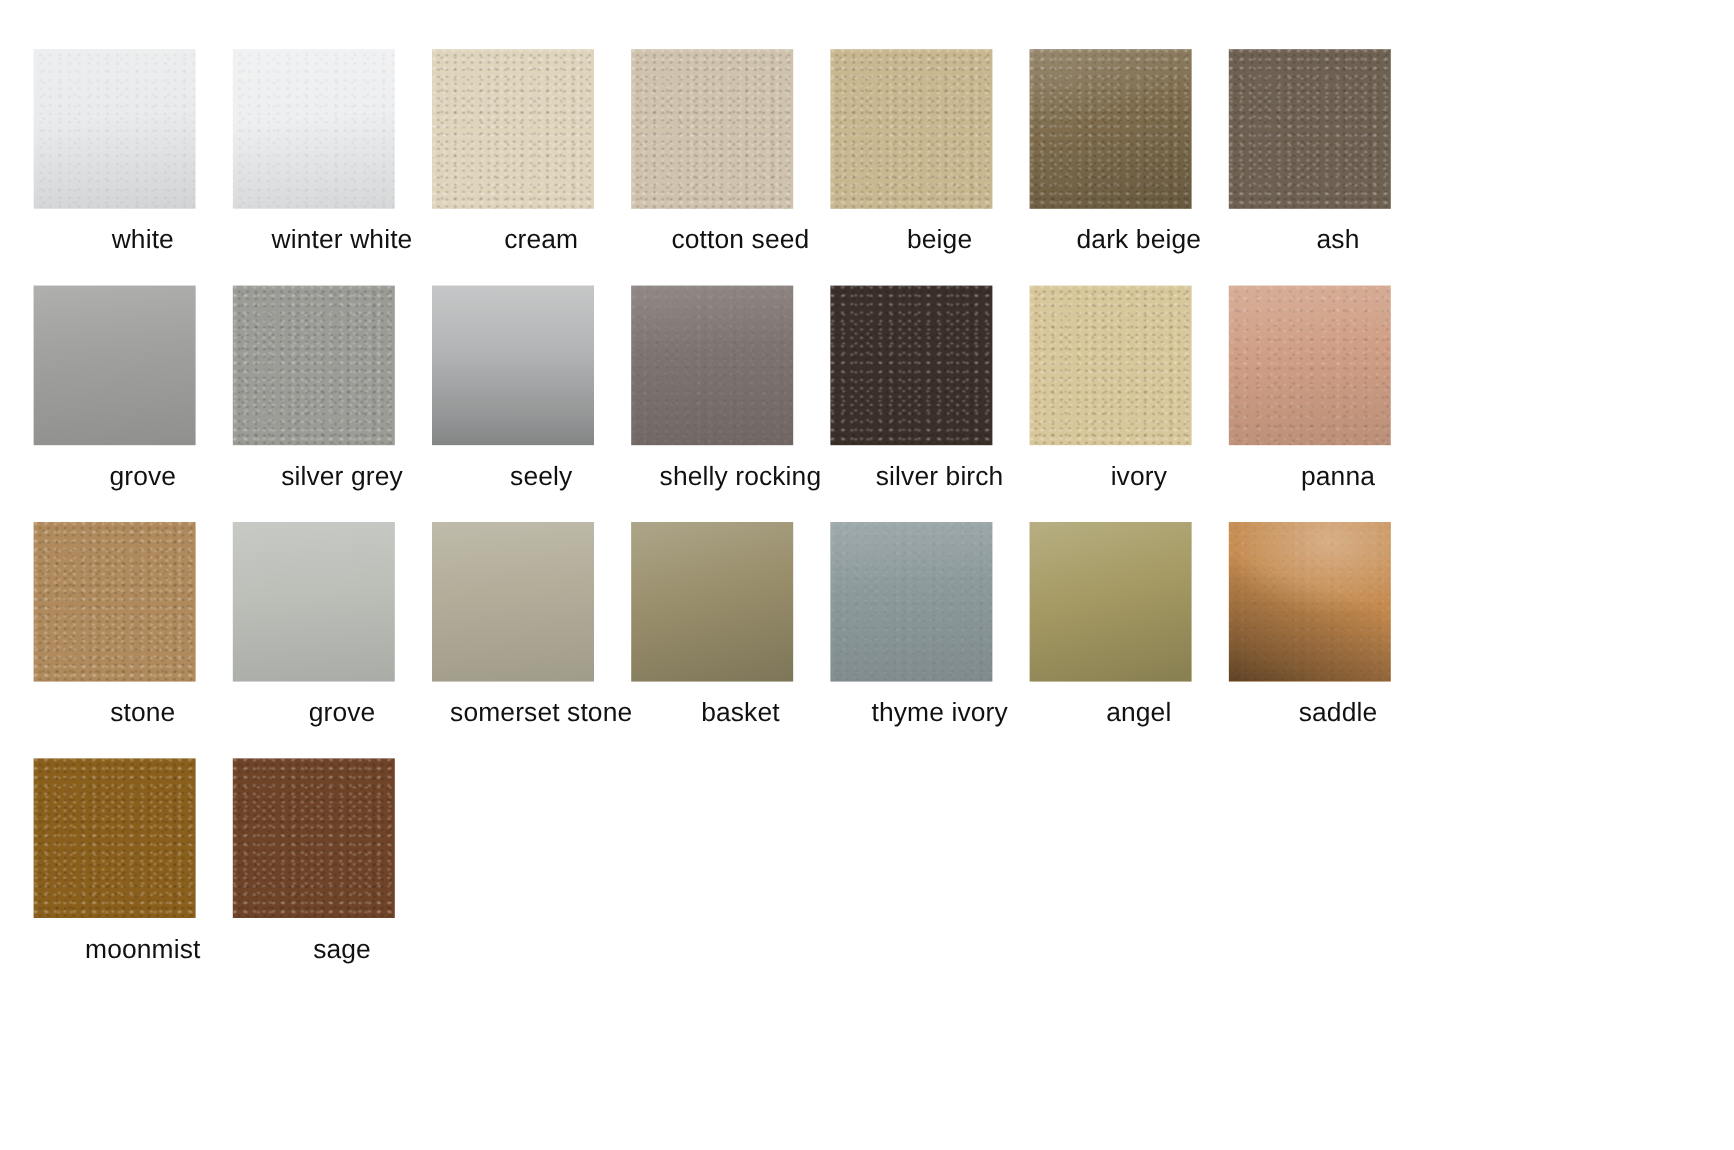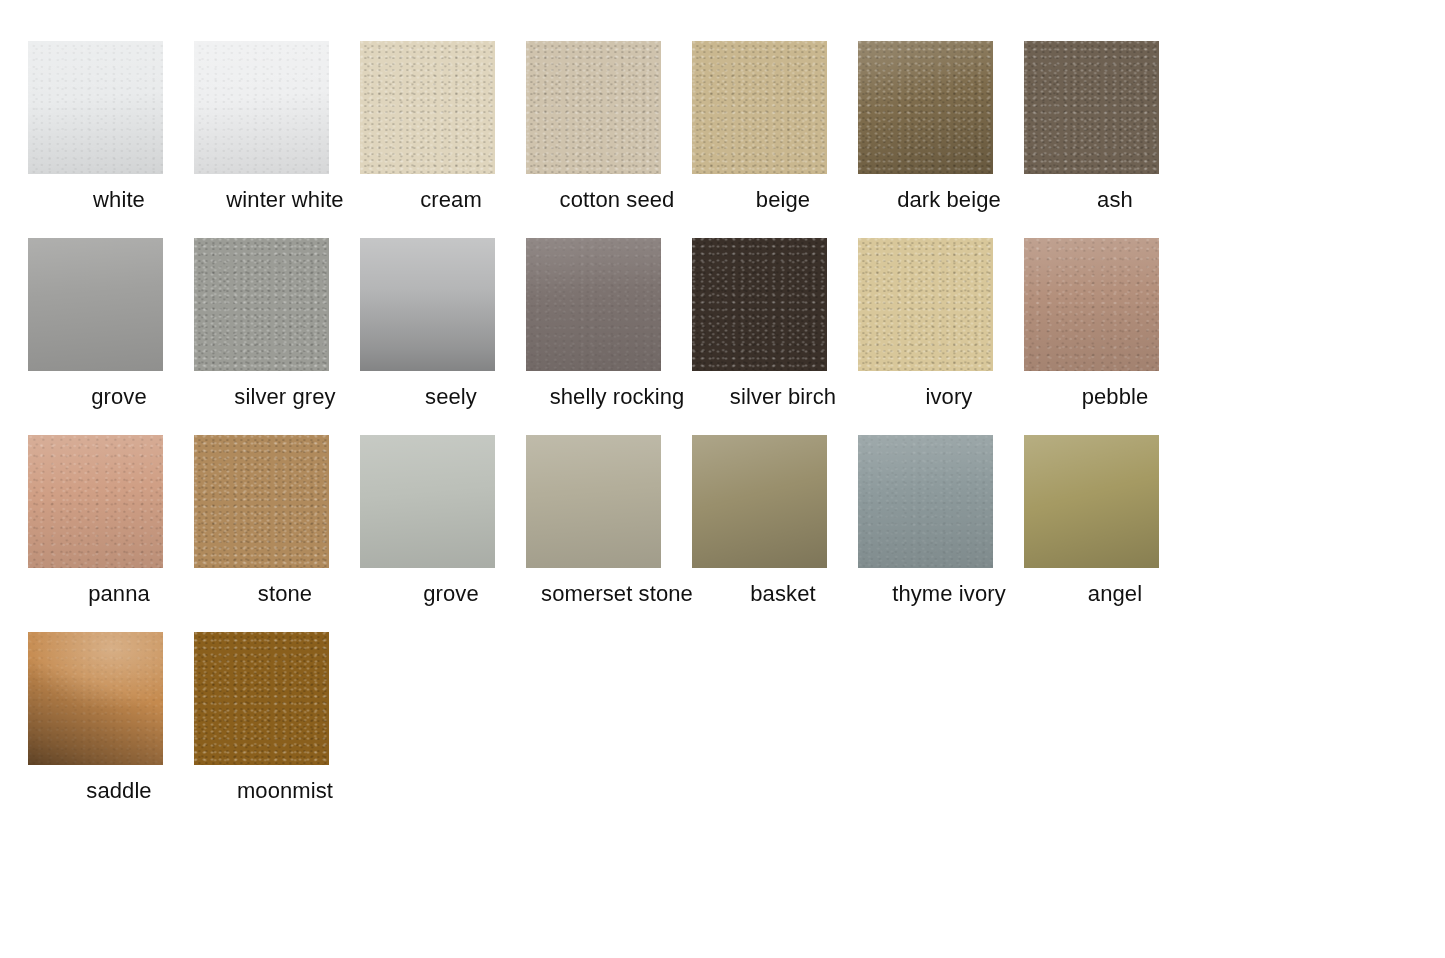--- a/index.html
+++ b/index.html
@@ -165,24 +165,20 @@
       </div>
       <div class="swatch-cell">
         <div class="swatch-chip tex-coarse sheen-none" style="background-color: rgb(58, 48, 41);"></div>
         <div class="swatch-label">silver birch</div>
       </div>
       <div class="swatch-cell">
         <div class="swatch-chip tex-coarse sheen-none" style="background-color: rgb(216, 199, 154);"></div>
         <div class="swatch-label">ivory</div>
       </div>
       <div class="swatch-cell">
-        <div class="swatch-chip tex-medium sheen-soft" style="background-color: rgb(180, 144, 124);"></div>
-        <div class="swatch-label">pebble</div>
-      </div>
-      <div class="swatch-cell">
         <div class="swatch-chip tex-medium sheen-soft" style="background-color: rgb(208, 159, 133);"></div>
         <div class="swatch-label">panna</div>
       </div>
       <div class="swatch-cell">
         <div class="swatch-chip tex-coarse sheen-none" style="background-color: rgb(176, 138, 92);"></div>
         <div class="swatch-label">stone</div>
       </div>
       <div class="swatch-cell">
         <div class="swatch-chip tex-none sheen-soft" style="background-color: rgb(188, 192, 185);"></div>
         <div class="swatch-label">grove</div>
@@ -204,14 +200,18 @@
         <div class="swatch-label">angel</div>
       </div>
       <div class="swatch-cell">
         <div class="swatch-chip tex-subtle sheen-corner" style="background-color: rgb(197, 138, 78);"></div>
         <div class="swatch-label">saddle</div>
       </div>
       <div class="swatch-cell">
         <div class="swatch-chip tex-coarse sheen-none" style="background-color: rgb(138, 95, 28);"></div>
         <div class="swatch-label">moonmist</div>
       </div>
+      <div class="swatch-cell">
+        <div class="swatch-chip tex-coarse sheen-none" style="background-color: rgb(110, 67, 40);"></div>
+        <div class="swatch-label">sage</div>
+      </div>
     </div>
 </div>
 
 </body></html>

